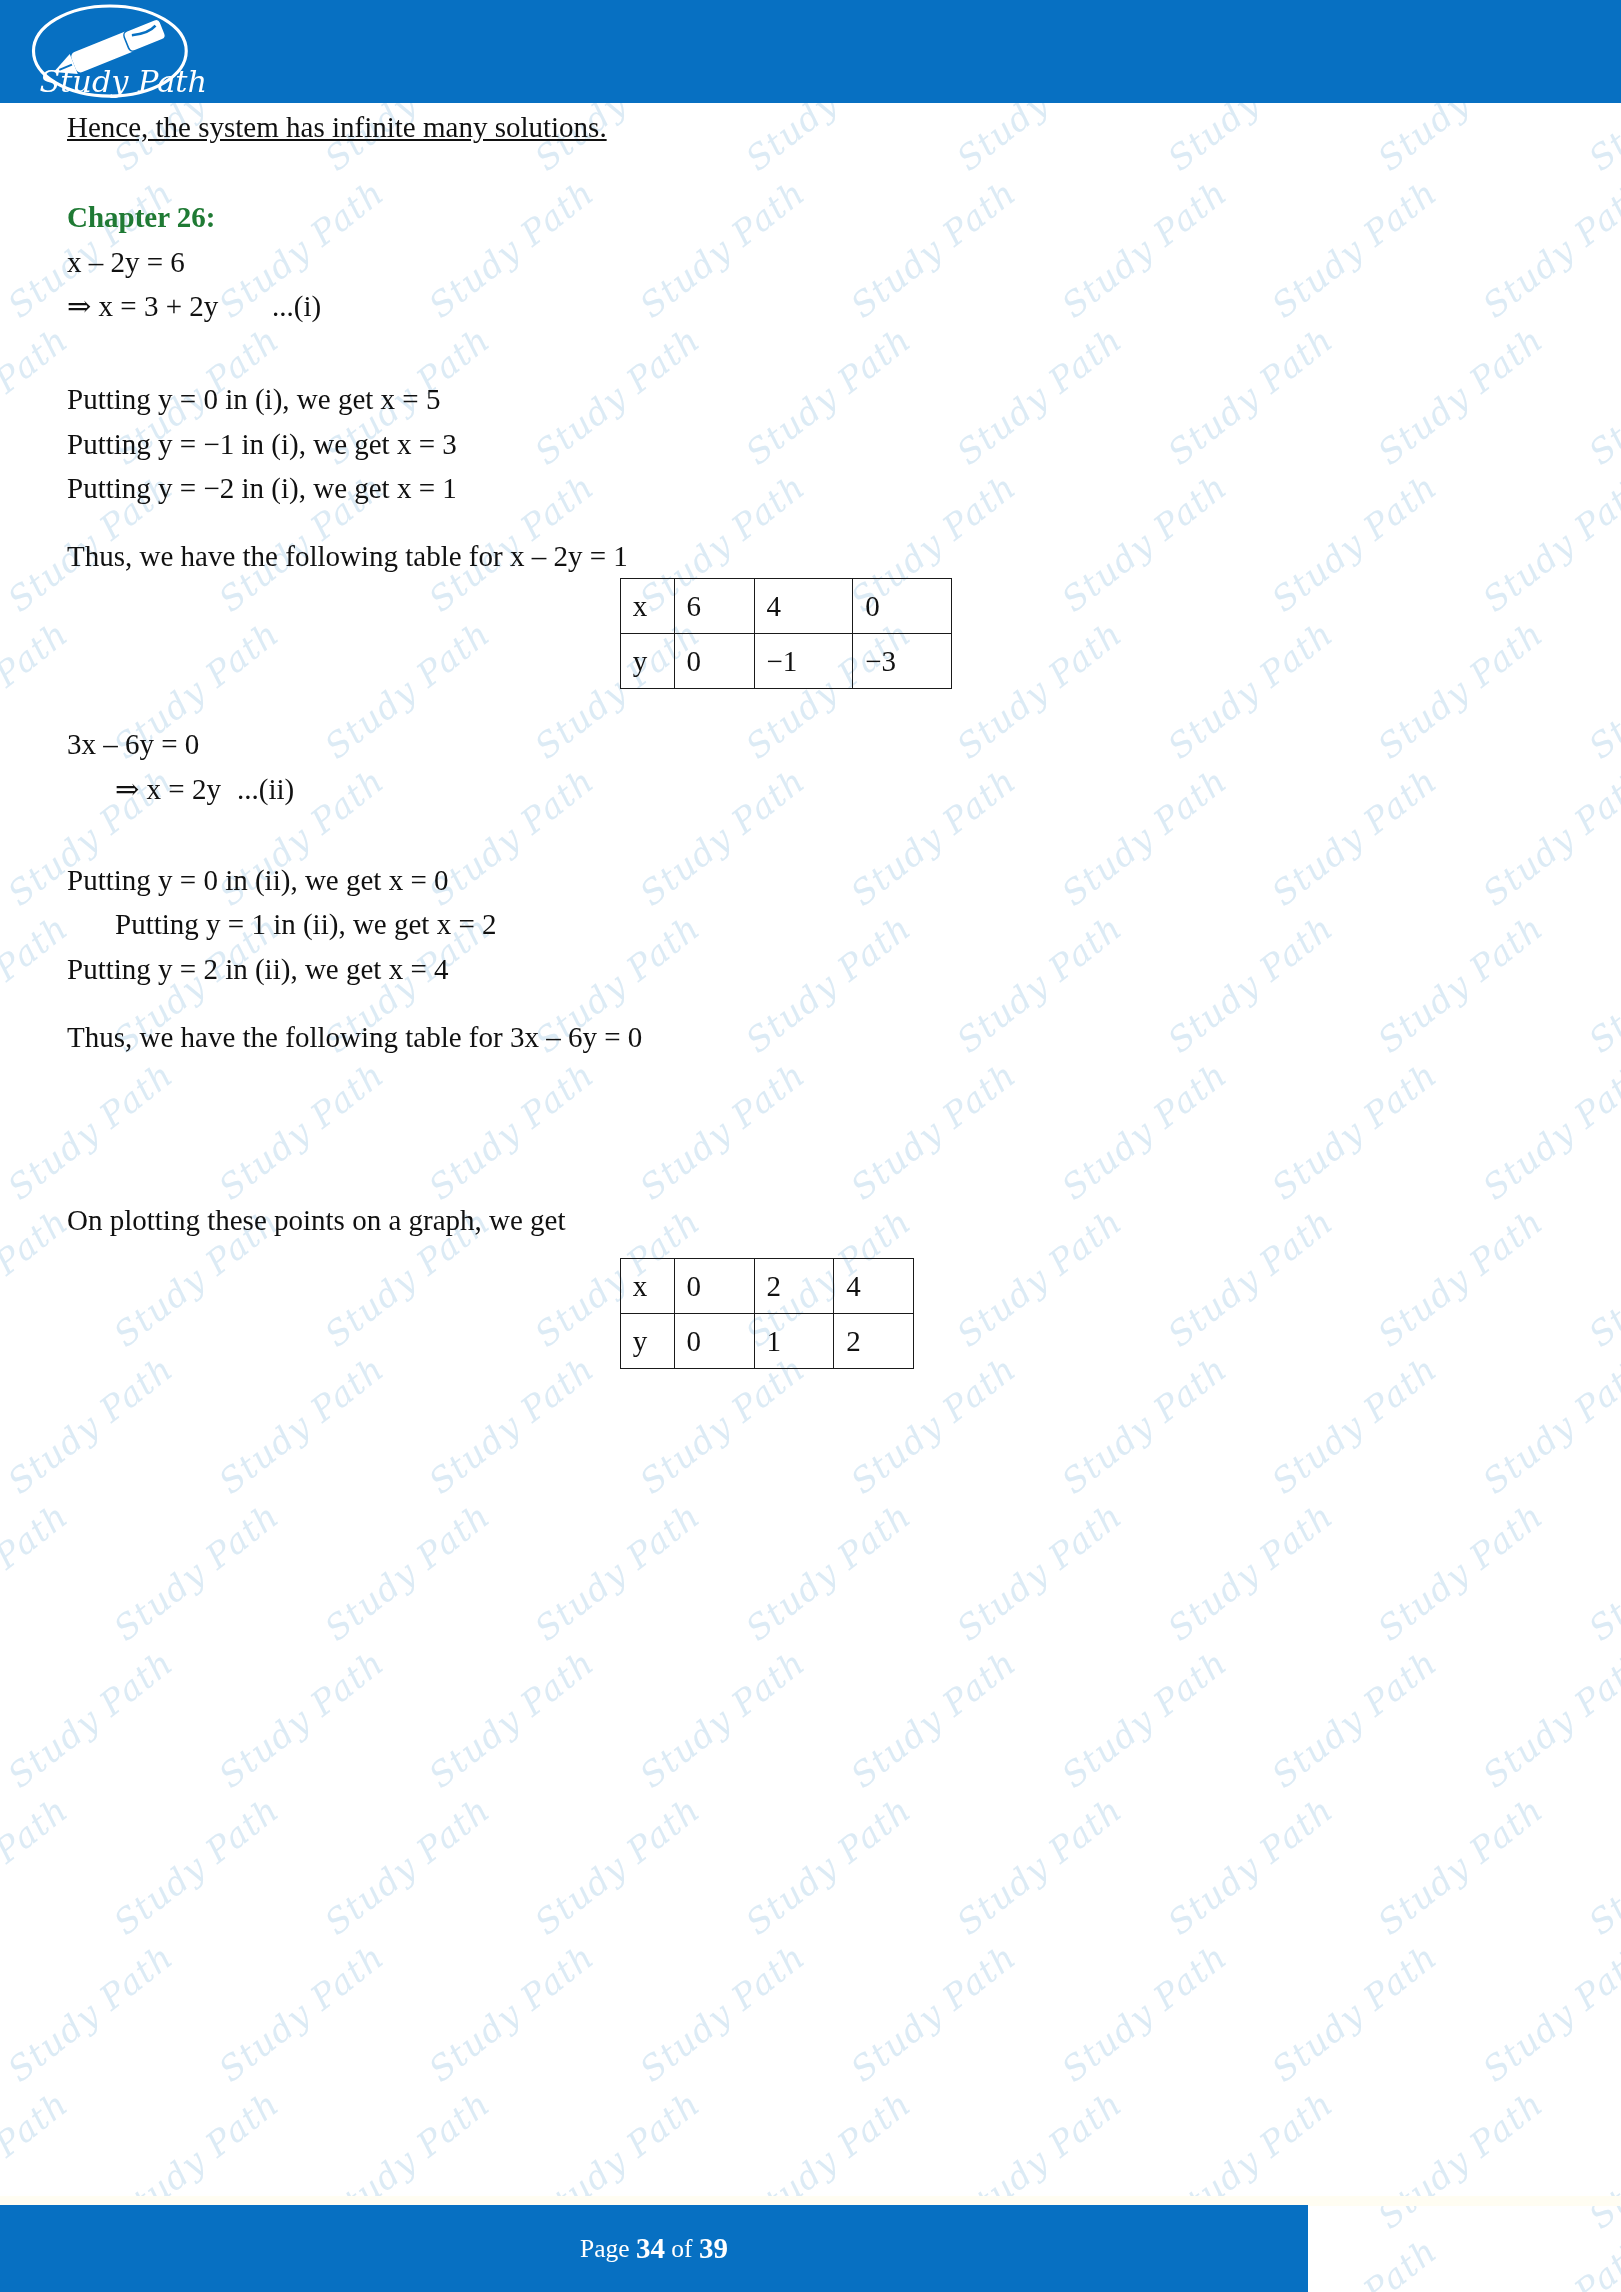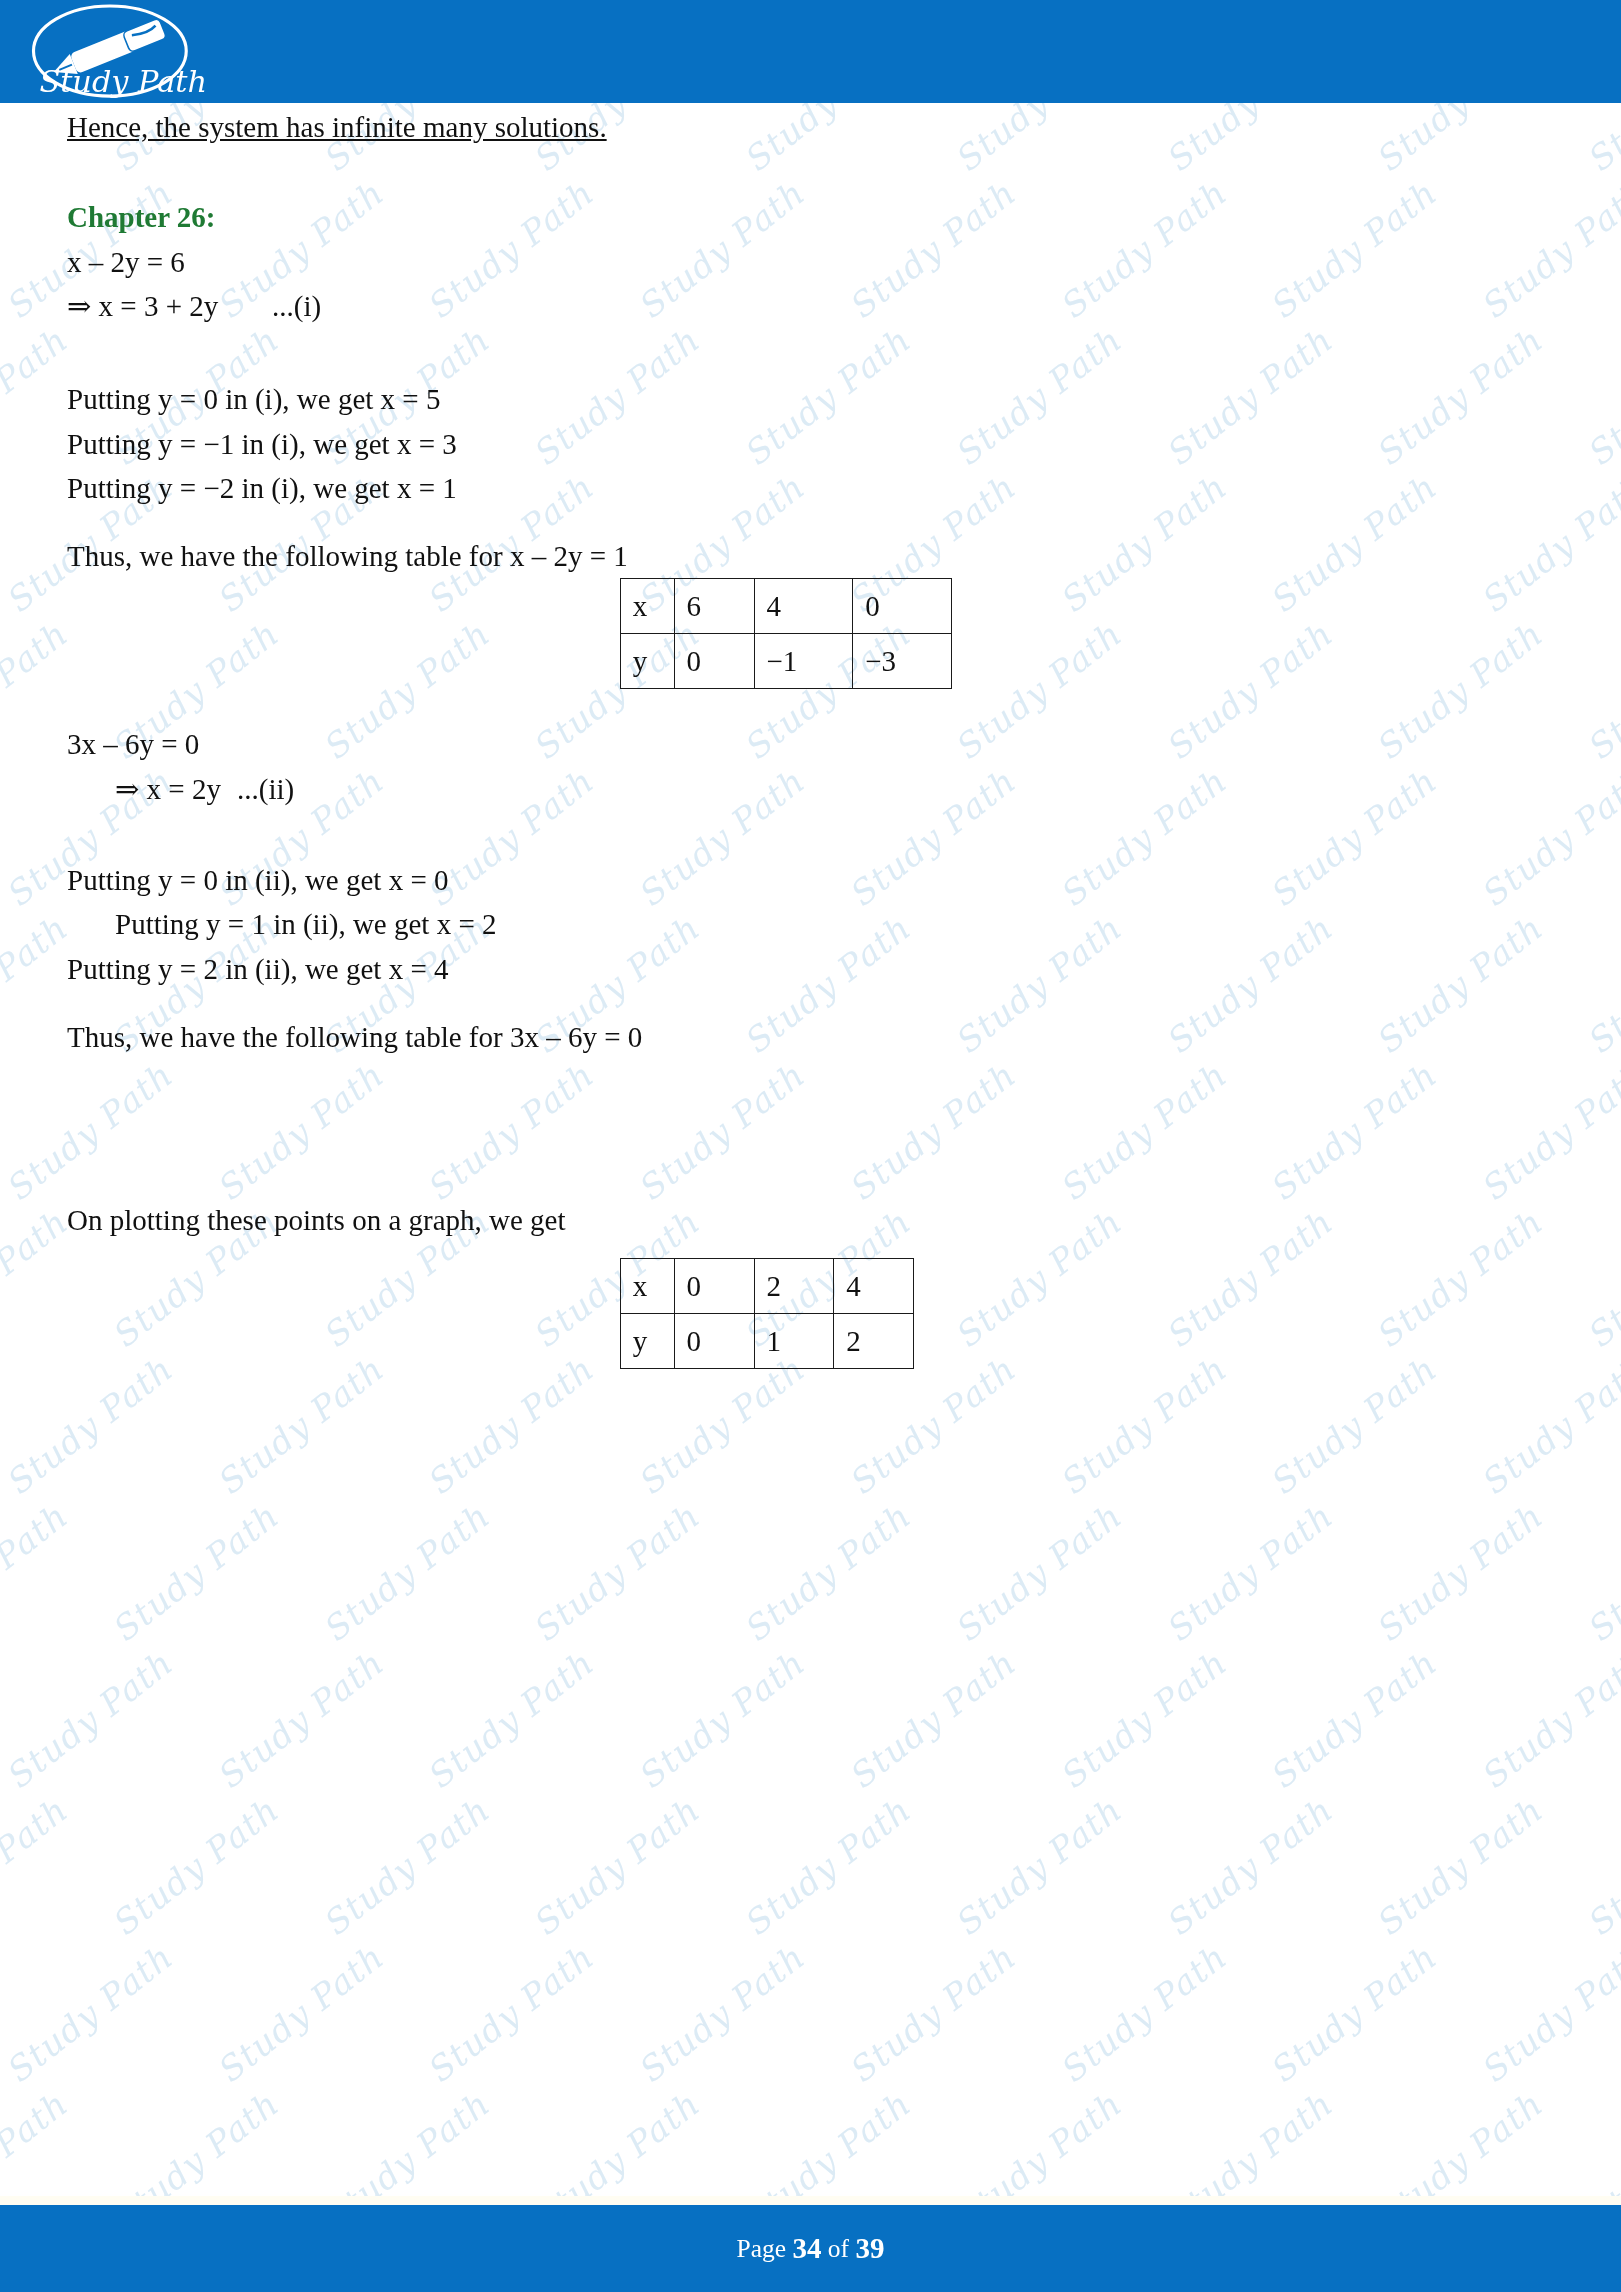--- a/index.html
+++ b/index.html
@@ -125,21 +125,21 @@
   }
   .xy-table td.label-cell { width: 41px; }
   .xy-table td.val-cell   { width: 67px; }
   .xy-table td.val-cell-wide { width: 86px; }
 
   
   .footer {
     position: absolute;
     left: 0;
     top: 2205px;
-    width: 1621px;
+    width: 1308px;
     height: 87px;
     background: #0770c2;
     z-index: 5;
   }
   .footer-text {
     position: absolute;
     left: 0;
     top: 0;
     width: 100%;
     height: 87px;

